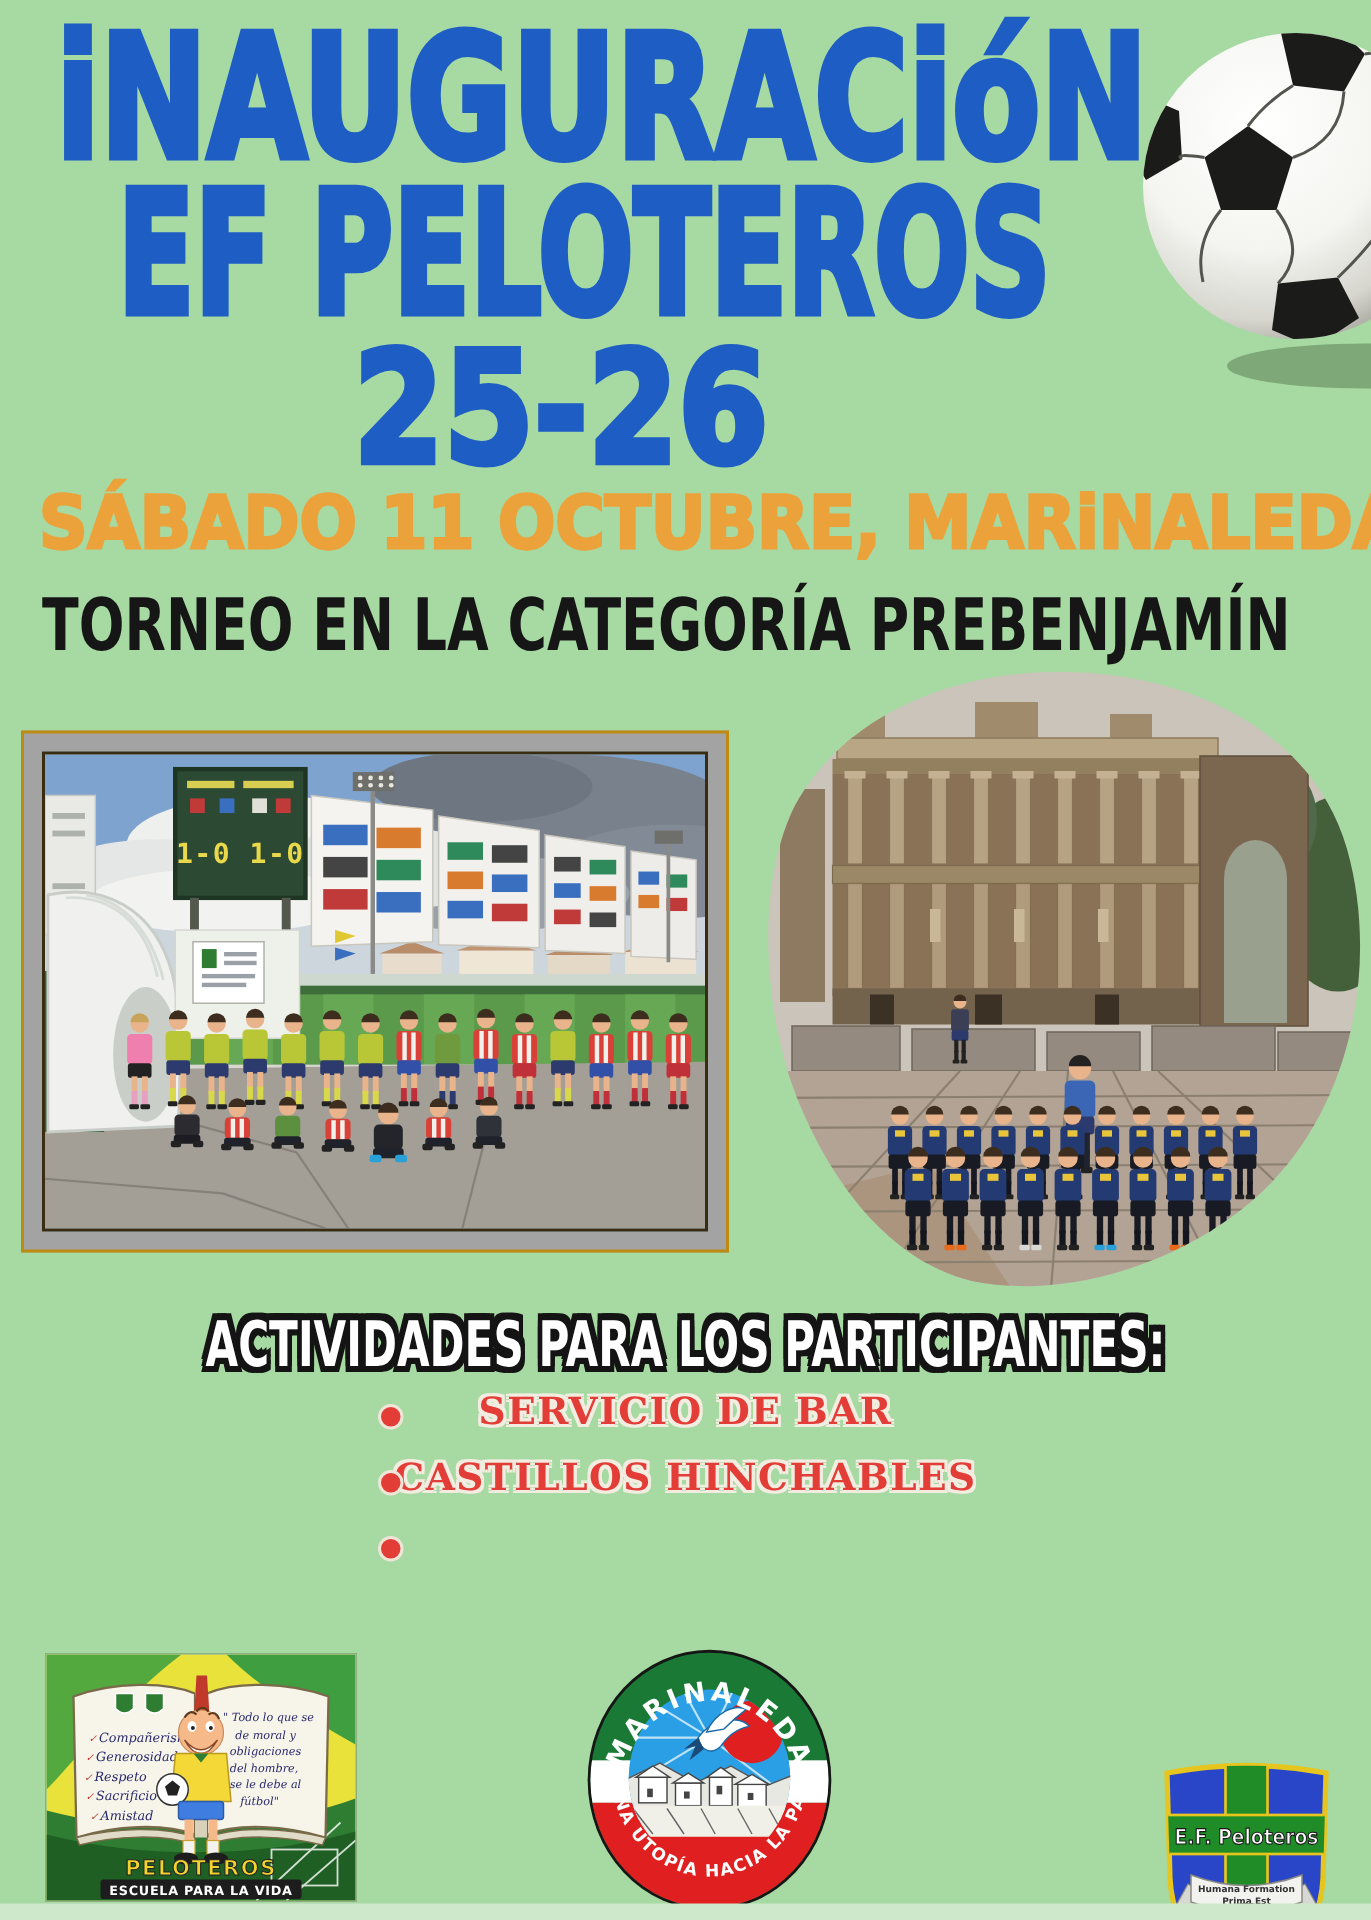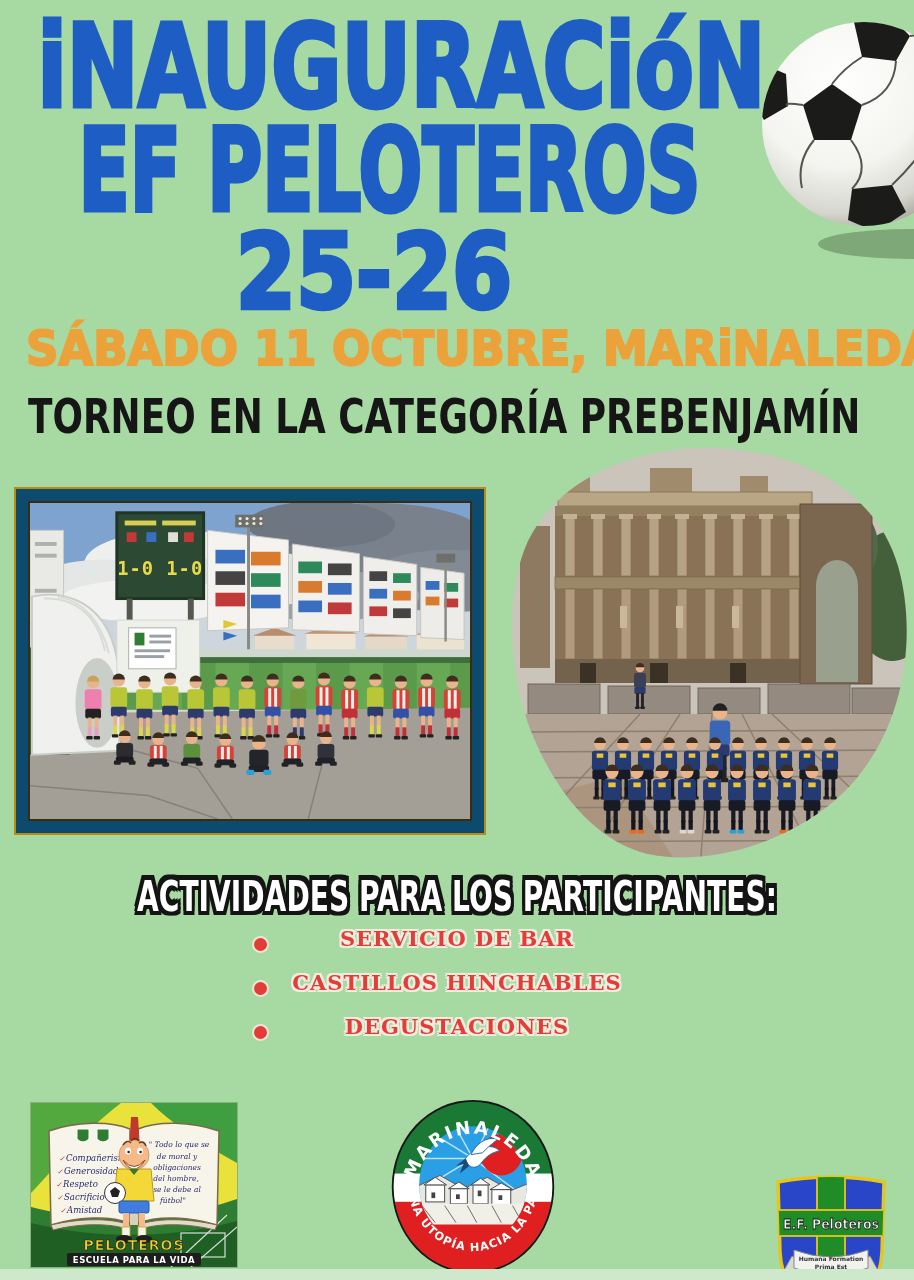--- a/index.html
+++ b/index.html
@@ -30,42 +30,42 @@
   }
   .tournament{
     position:absolute;left:28px;top:388px;font-size:46px;font-weight:bold;
     color:#161616;white-space:nowrap;letter-spacing:0;
     transform:scale(0.78,1.05);transform-origin:left top;
   }
 
   
   .photo-frame{
     position:absolute;left:14px;top:487px;width:472px;height:348px;
-    background:#0c4a6e;border:2px solid #bd8a12;box-sizing:border-box;padding:12px;
+    background:#a3a3a3;border:2px solid #bd8a12;box-sizing:border-box;padding:12px;
   }
   .photo-frame .inner{
     width:100%;height:100%;border:2px solid #3a2c10;box-sizing:border-box;
     overflow:hidden;background:#9fb6c9;
   }
   .photo-frame .inner svg{width:100%;height:100%;}
   .photo-blob{position:absolute;left:500px;top:446px;width:412px;height:422px;}
 
   
   .activities-heading{
     position:absolute;top:872px;left:0;width:914px;text-align:center;white-space:nowrap;
     font-size:38px;font-weight:bold;color:#ffffff;
     transform:scale(0.74,1.10);transform-origin:center top;
     text-shadow:
       -4px -4px 0 #141414, 4px -4px 0 #141414, -4px 4px 0 #141414, 4px 4px 0 #141414,
       -4px 0 0 #141414, 4px 0 0 #141414, 0 -4px 0 #141414, 0 4px 0 #141414,
       -3px -3px 0 #141414, 3px -3px 0 #141414, -3px 3px 0 #141414, 3px 3px 0 #141414;
   }
   .activity-row{
     position:absolute;left:0;width:914px;height:42px;text-align:center;
-    font-family:"DejaVu Serif",serif;font-weight:bold;font-size:21px;
+    font-family:"DejaVu Serif",serif;font-weight:bold;font-size:25px;
     color:#e23d36;letter-spacing:1px;white-space:nowrap;
     text-shadow:
       -2px -2px 0 #f3ece0, 2px -2px 0 #f3ece0, -2px 2px 0 #f3ece0, 2px 2px 0 #f3ece0,
       -2px 0 0 #f3ece0, 2px 0 0 #f3ece0, 0 -2px 0 #f3ece0, 0 2px 0 #f3ece0;
   }
   .row1{top:926px;} .row2{top:970px;} .row3{top:1014px;}
   .activity-row .dot{
     position:absolute;left:254px;top:12px;width:13px;height:13px;border-radius:50%;
     background:#e23d36;box-shadow:0 0 0 2px #f0e6d8;
   }
@@ -908,21 +908,20 @@
   <div class="activity-row row1">
     <span class="dot"></span>
     <span>SERVICIO DE BAR</span>
   </div>
   <div class="activity-row row2">
     <span class="dot"></span>
     <span>CASTILLOS HINCHABLES</span>
   </div>
   <div class="activity-row row3">
     <span class="dot"></span>
-    <span>DEGUSTACIONES</span>
   </div>
 
   <div class="logo-school">
     <svg viewBox="0 0 206 164">
       <rect x="0" y="0" width="206" height="164" fill="#e8e23a"></rect>
       <path d="M 0,0 L 90,0 C 50,30 20,70 0,90 Z" fill="#53a83e"></path>
       <path d="M 120,0 L 206,0 L 206,60 C 170,40 140,20 120,0 Z" fill="#3f9e3f"></path>
       <path d="M 0,104 C 60,120 140,120 206,96 L 206,164 L 0,164 Z" fill="#2e7d32"></path>
       <path d="M 0,120 C 70,138 150,134 206,118 L 206,164 L 0,164 Z" fill="#1f5f24"></path>
       <g stroke="#ffffff" stroke-width="1.2" fill="none" opacity="0.8">

